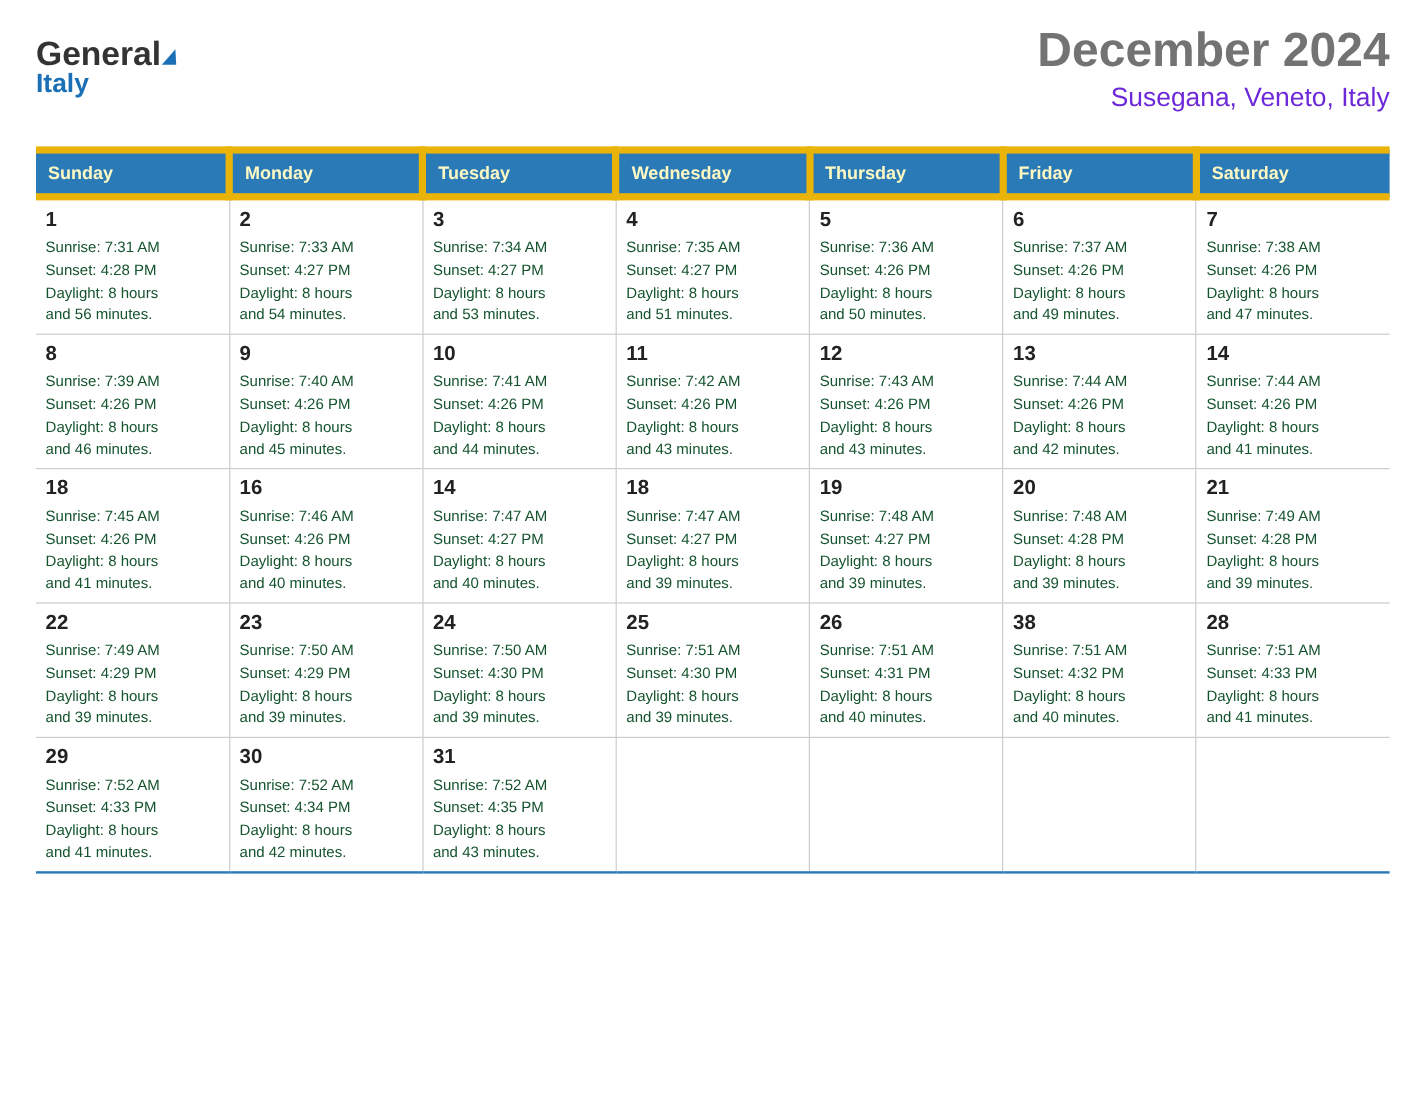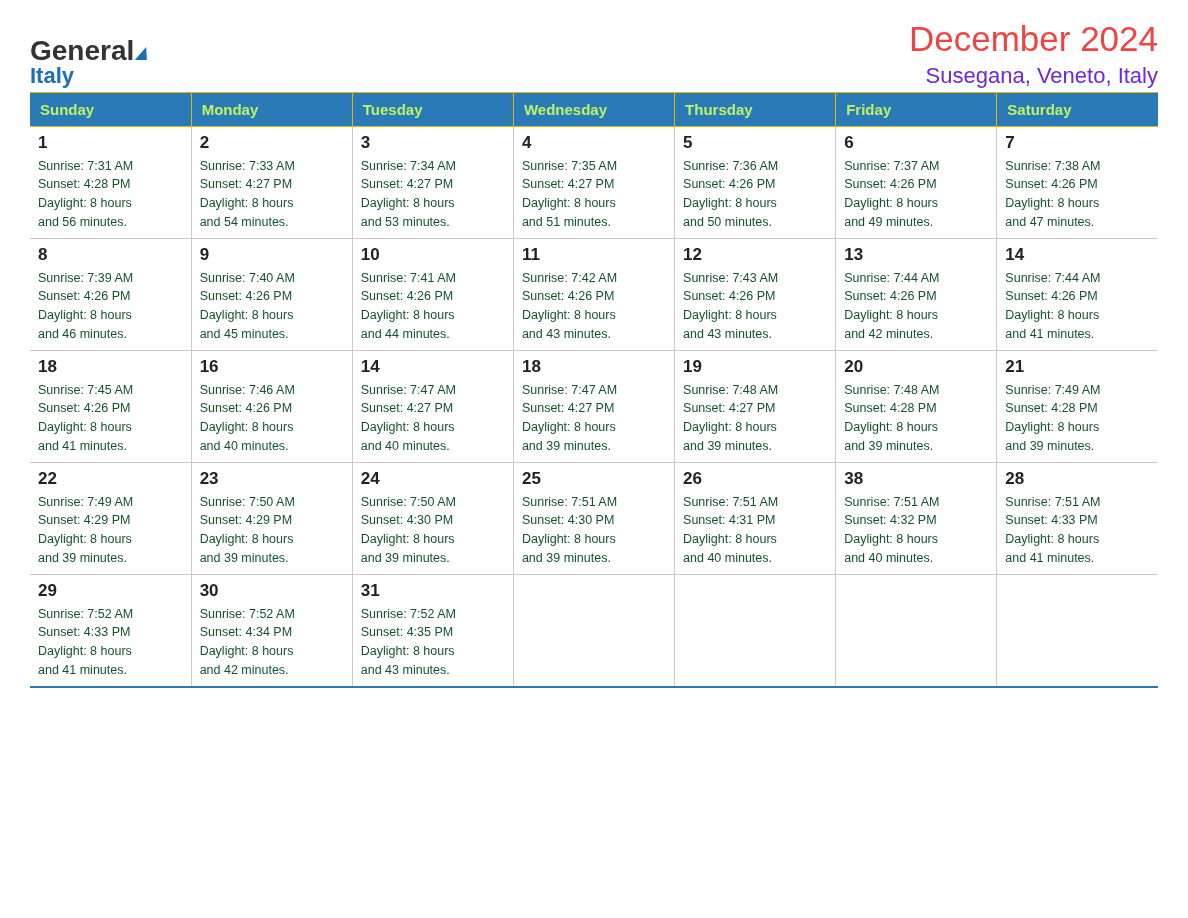--- a/index.html
+++ b/index.html
@@ -6,22 +6,22 @@
     body {
       font-family: Arial, Helvetica, sans-serif;
       background: #fff;
       padding: 20px 30px;
       width: 1188px;
       min-height: 918px;
     }
     .header {
       display: flex;
       justify-content: space-between;
-      align-items: flex-end;
-      margin-bottom: 3px;
+      align-items: center;
+      margin-bottom: 28px;
     }
     .logo {
       display: flex;
       flex-direction: column;
       align-items: flex-start;
     }
     .logo-top {
       font-size: 28px;
       font-weight: bold;
       color: #333;
@@ -30,43 +30,43 @@
     .logo-blue-text {
       color: #1a6fb5;
       font-size: 22px;
       font-weight: bold;
       margin-top: -2px;
     }
     .title-area {
       text-align: right;
     }
     .month-title {
-      font-size: 35px;
-      font-weight: normal;
-      color: #ef4444;
+      font-size: 40px;
+      font-weight: bold;
+      color: #737373;
       line-height: 1.1;
     }
     .location {
       font-size: 22px;
       color: #6d28d9;
       margin-top: 4px;
     }
     table {
       width: 100%;
       border-collapse: collapse;
       table-layout: fixed;
     }
     thead tr th {
       background-color: #2a7ab8;
-      color: #bef264;
+      color: #fef9c3;
       font-size: 15px;
       font-weight: bold;
       padding: 8px 10px;
       text-align: left;
-      border: 1px solid #eab308;
+      border: 6px solid #eab308;
     }
     tbody tr td {
       border: 1px solid #ccc;
       vertical-align: top;
       padding: 6px 8px;
       font-size: 13px;
       color: #222;
       height: 110px;
     }
     tbody tr td .day-num {

